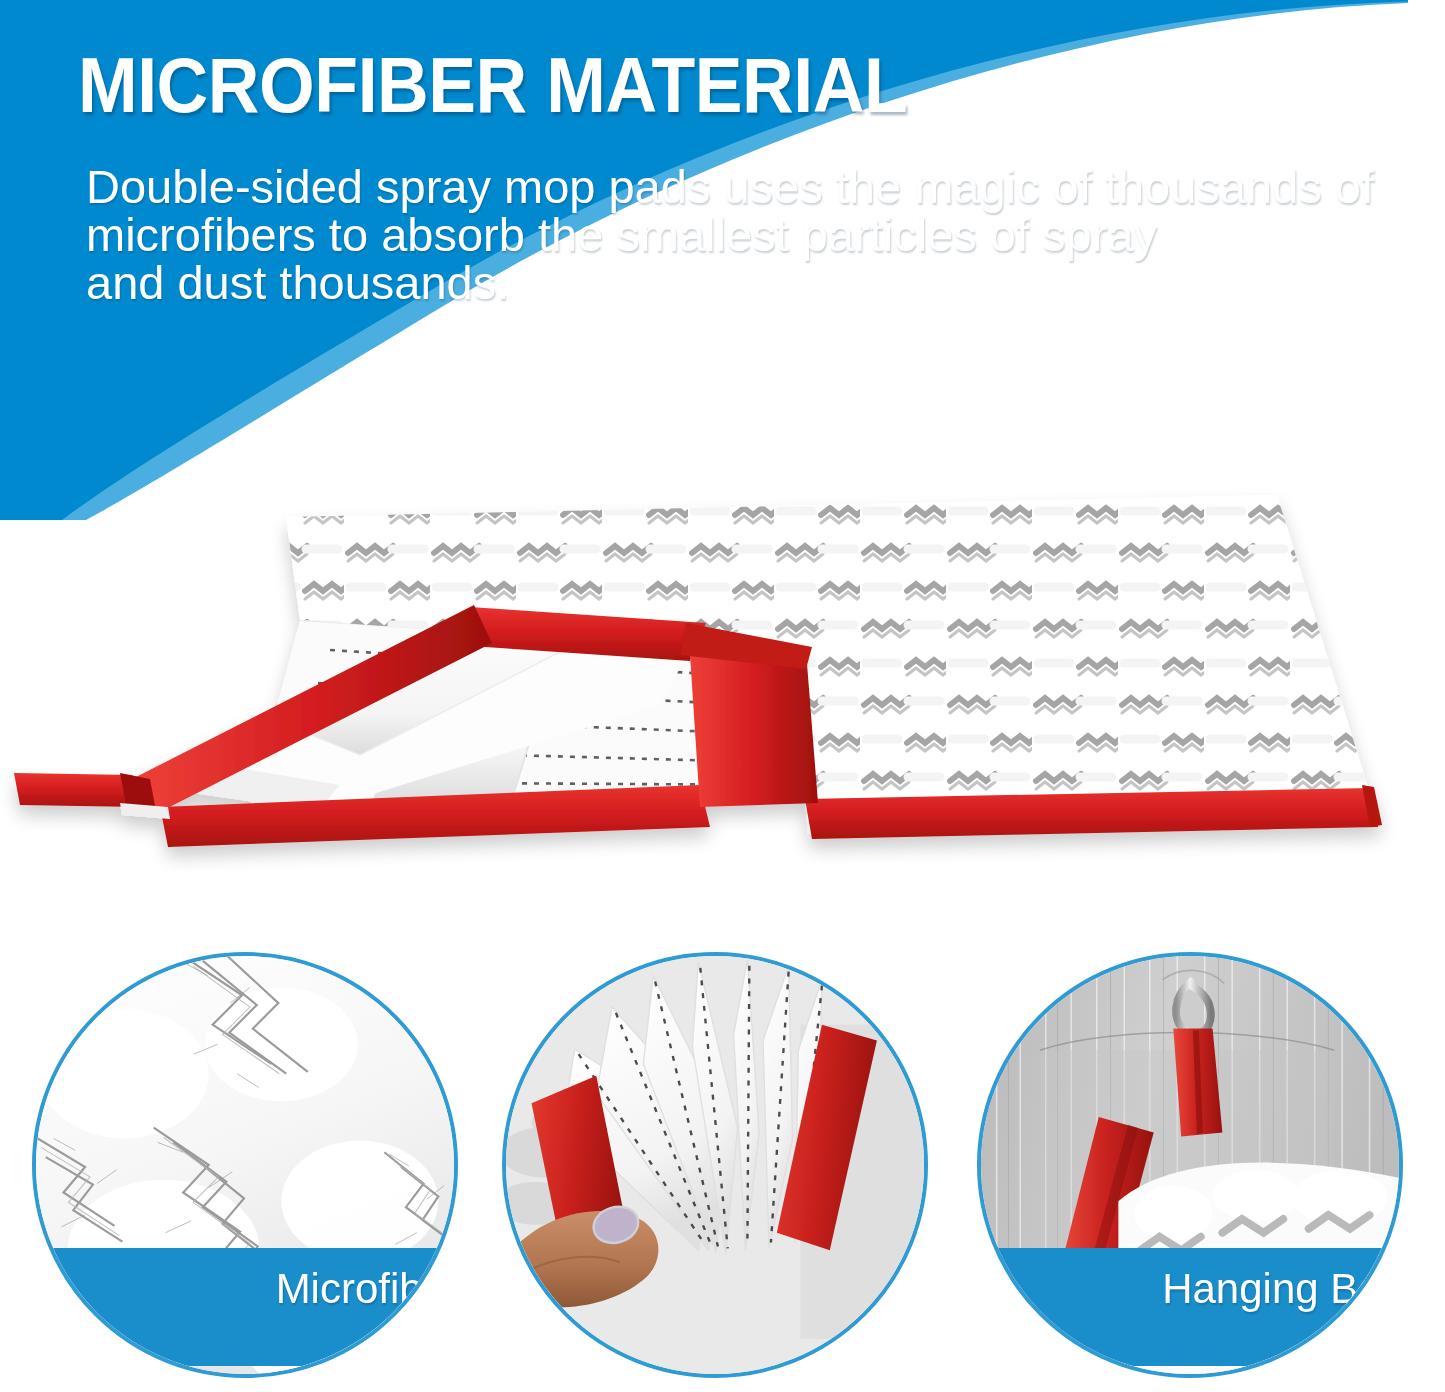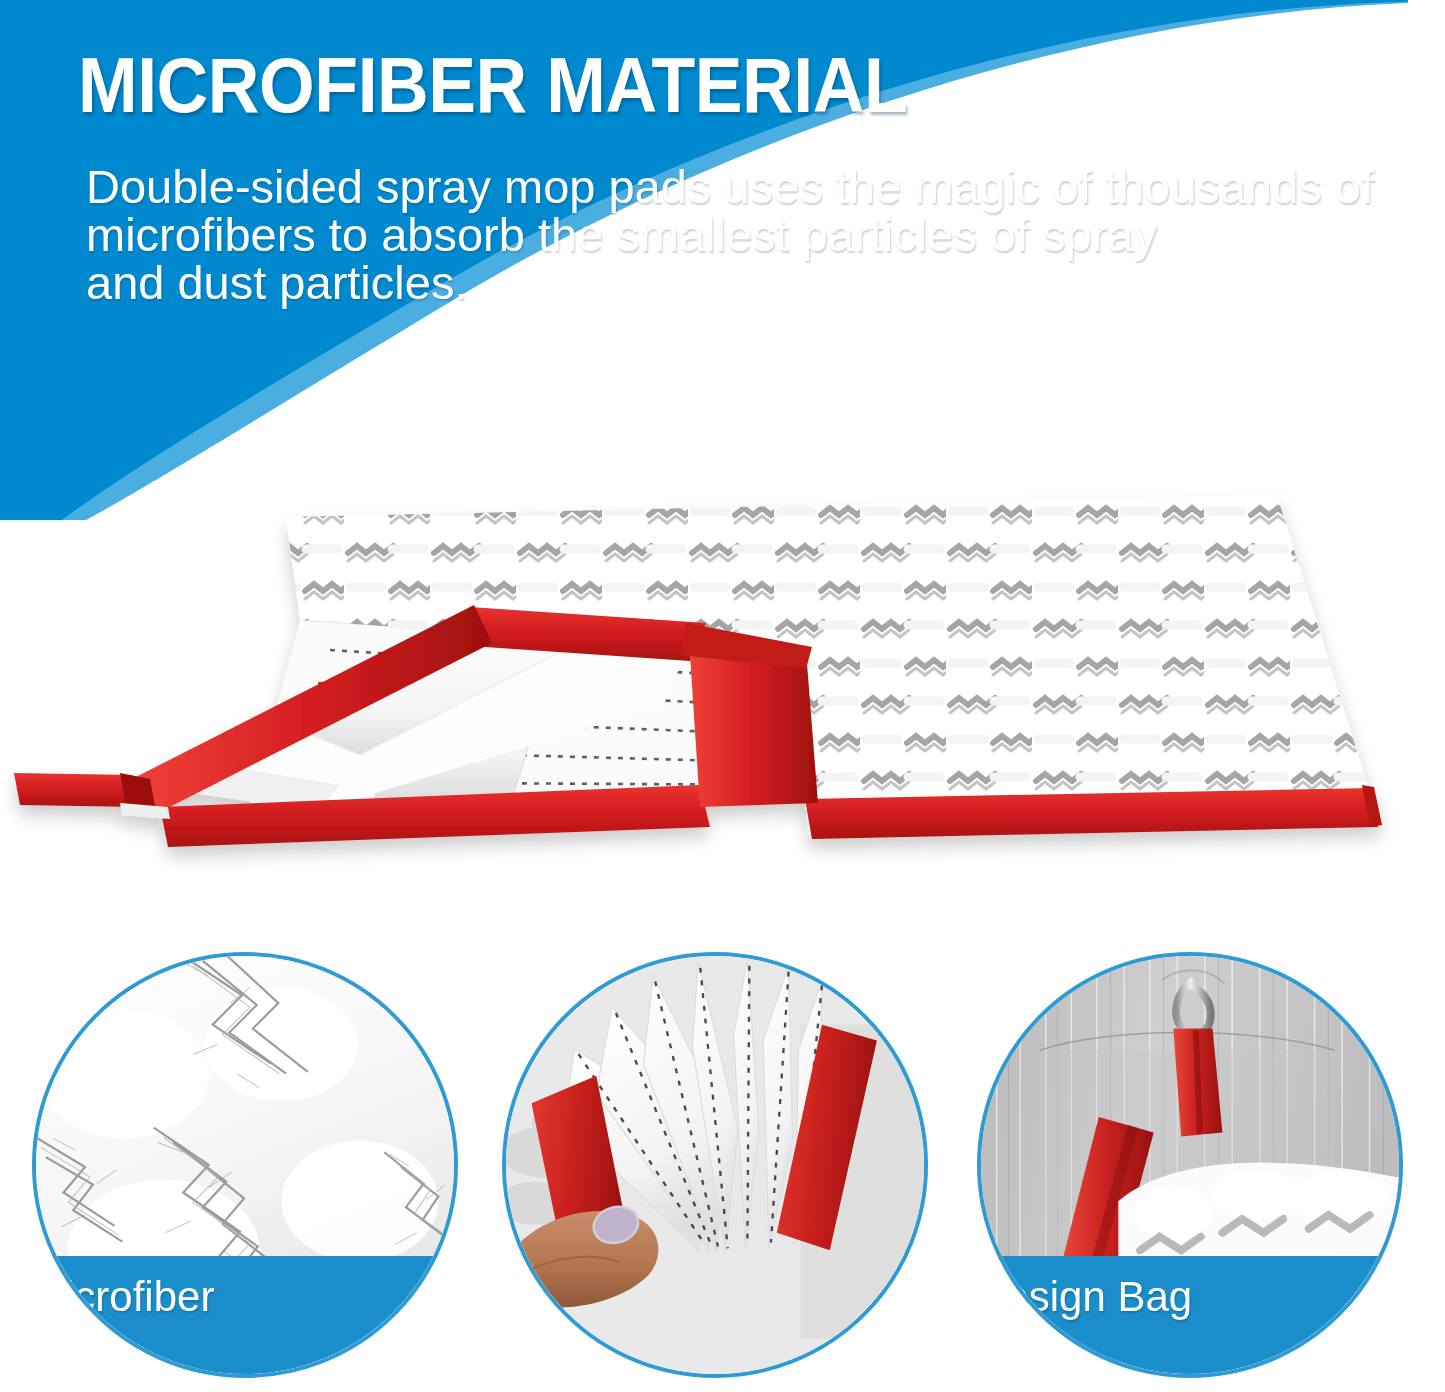--- a/index.html
+++ b/index.html
@@ -21,43 +21,43 @@
   #subtitle div{white-space:nowrap;}
 
   
   #product{position:absolute;left:0;top:455px;width:1445px;height:470px;}
 
   
   .circle{position:absolute;width:426px;height:426px;border-radius:50%;
           overflow:hidden;border:4px solid #2E9BD4;box-sizing:border-box;
           background:#f2f2f2;}
   .c-photo{position:absolute;left:0;top:0;width:100%;height:100%;}
-  .c-band{position:absolute;left:-6px;right:-6px;bottom:0;height:118px;
+  .c-band{position:absolute;left:-6px;right:-6px;bottom:8px;height:118px;
           background:#1A8ECB;display:flex;align-items:flex-start;
-          justify-content:flex-start;padding-top:18px;box-sizing:border-box;}
+          justify-content:flex-end;padding-top:18px;box-sizing:border-box;}
   .c-label{color:#fff;font-size:42px;font-weight:400;line-height:1.1;
            text-shadow:1px 2px 2px rgba(0,40,70,0.25);white-space:nowrap;}
 </style>
 </head>
 <body>
 
 <div id="header">
   <svg width="1445" height="520" viewBox="0 0 1445 520">
 
     <path d="M0,0 L1445,0 L1445,2 C1120,6 760,120 470,290 C300,392 160,480 86,520 L0,520 Z" fill="#4BAEE0"></path>
 
     <path d="M0,0 L1445,0 L1445,1 C1100,2 740,112 452,278 C288,374 140,462 62,520 L0,520 Z" fill="#0089CE"></path>
   </svg>
 
   <div id="title">MICROFIBER MATERIAL</div>
 
   <div id="subtitle">
     <div>Double-sided spray mop pads uses the magic of thousands of</div>
     <div>microfibers to absorb the smallest particles of spray</div>
-    <div>and dust particles.</div>
+    <div>and dust thousands.</div>
   </div>
 </div>
 
 <div id="product">
   <svg width="1445" height="470" viewBox="0 0 1445 470">
     <defs>
 
       <pattern id="chenille" width="86" height="76" patternUnits="userSpaceOnUse">
         <rect width="86" height="76" fill="#ffffff"></rect>
         <g stroke="#9d9d9d" stroke-width="6" stroke-linecap="round" fill="none" opacity="0.92">
@@ -334,15 +334,15 @@
         <path d="M162,300 l20,-14 l22,14 l20,-14"></path>
         <path d="M246,282 l20,-14 l22,14 l20,-14"></path>
         <path d="M334,278 l20,-14 l22,14 l20,-14"></path>
         <path d="M176,382 l22,-16 l22,16 l22,-16"></path>
         <path d="M272,372 l22,-16 l22,16 l22,-16"></path>
         <path d="M368,382 l20,-14 l22,14"></path>
       </g>
     </g>
   </svg>
   <div class="c-band">
-    <span class="c-label">Design Bag</span>
+    <span class="c-label">Hanging Bag</span>
   </div>
 </div>
 
 </body></html>

